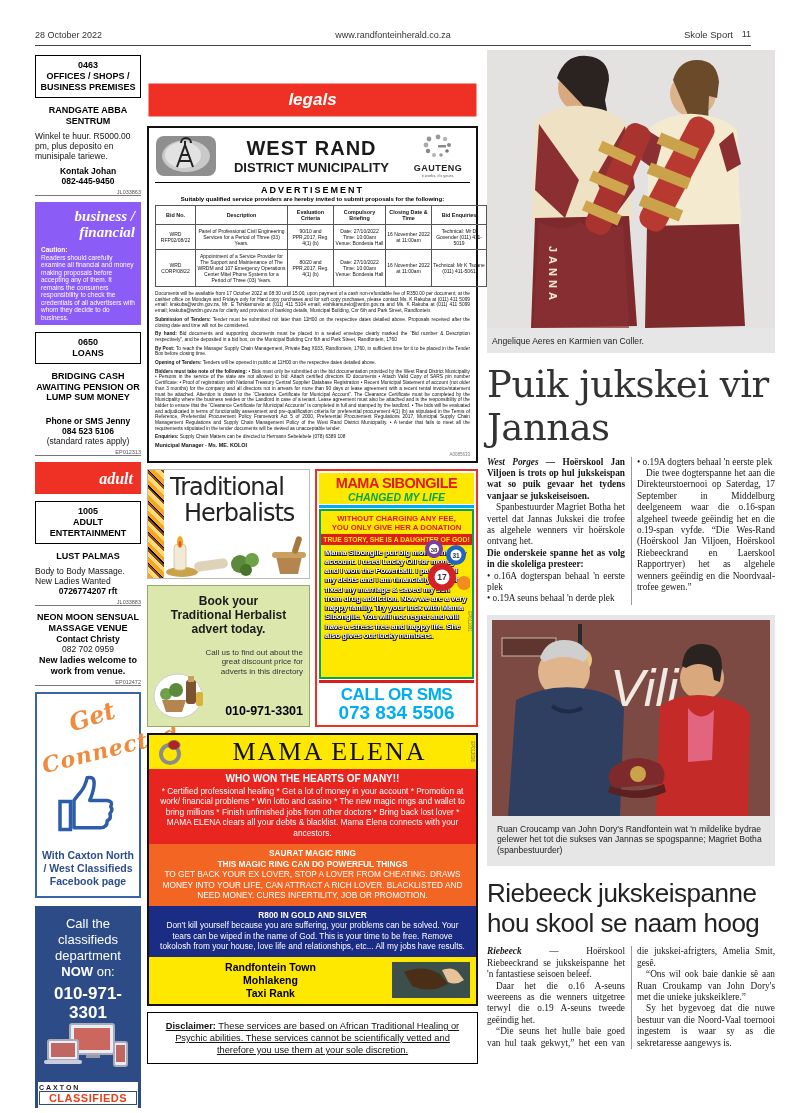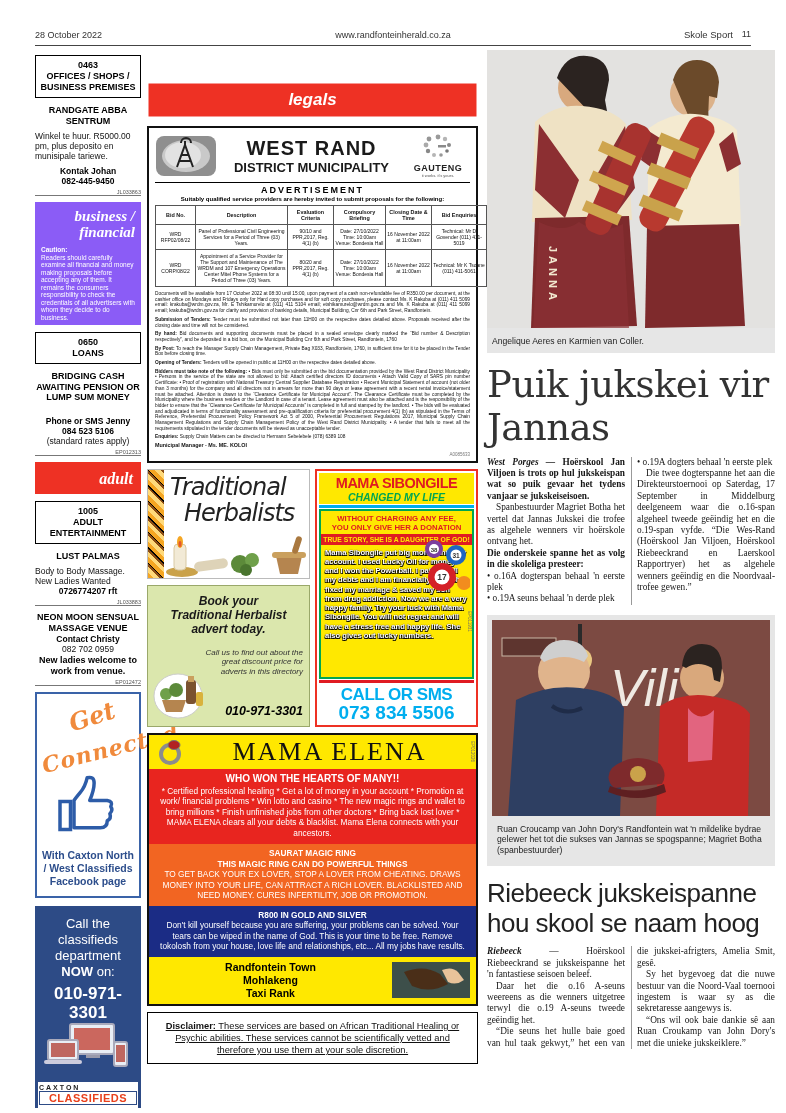--- a/index.html
+++ b/index.html
@@ -65,21 +65,21 @@
     padding:3px 1px; vertical-align:middle; color:#111; }
   table.bids th { font-weight:bold; font-size:5.4px; }
   table.bids col.c-bid{width:40px} table.bids col.c-desc{width:92px} table.bids col.c-ev{width:46px}
   table.bids col.c-br{width:52px} table.bids col.c-cl{width:46px} table.bids col.c-en{width:55px}
   .fineprint p { font-size:4.8px; line-height:5.7px; text-align:justify; color:#111; margin-bottom:3px; }
   .fineprint .mgr { font-weight:bold; font-size:5.4px; text-align:left; }
   .muni-ref { font-size:4.5px; color:#777; text-align:right; }
 
   .ads-row { display:flex; gap:5px; margin-bottom:6px; }
   
-  .herb-stack { width:163px; display:flex; flex-direction:column; gap:6px;font-style:italic; }
+  .herb-stack { width:163px; display:flex; flex-direction:column; gap:6px; }
   .herb-box { border:1px solid #bbb; background:#fff; height:110px; position:relative; overflow:hidden; }
   .herb-strip { position:absolute; left:0; top:0; bottom:0; width:16px;
     background:repeating-linear-gradient(45deg,#f5a623 0 4px,#ffd97a 4px 8px,#8a4b12 8px 10px,#000 10px 11px); }
   .herb-title { position:absolute; left:22px; top:4px; font-size:24px; line-height:26px; color:#222;
     font-family:"DejaVu Sans",sans-serif; letter-spacing:-1px; }
   .herb-title .ht2 { margin-left:14px; display:block; }
   .herb-art { position:absolute; left:16px; bottom:0; right:0; height:44px; }
   .book-box { background:#dbe7ad; border:1px solid #9aa86a; height:142px; padding:8px 6px 6px; position:relative; }
   .book-box .bk { text-align:center; font-weight:bold; font-size:12px; line-height:14px; color:#1a1a1a; }
   .book-box .bk-call { position:absolute; right:6px; top:62px; width:100px; font-size:8px; line-height:9.5px;
@@ -521,18 +521,18 @@
       </svg>
       <div class="caption">Ruan Croucamp van John Dory's Randfontein wat 'n mildelike bydrae gelewer het tot die sukses van Jannas se spogspanne; Magriet Botha (spanbestuurder)</div>
     </div>
 
     <div class="headline2">Riebeeck jukskeispanne hou skool se naam hoog</div>
 
     <div class="article">
       <p class="noindent"><b><i>Riebeeck</i></b><span> — Hoërskool Riebeeckrand se jukskeispanne het 'n fantastiese seisoen beleef.</span></p>
       <p>Daar het die o.16 A-seuns weereens as die wenners uitgetree terwyl die o.19 A-seuns tweede geëindig het.</p>
       <p>“Die seuns het hulle baie goed van hul taak gekwyt,” het een van die jukskei-afrigters, Amelia Smit, gesê.</p>
+      <p>“Ons wil ook baie dankie sê aan Ruan Croukamp van John Dory's met die unieke jukskeiklere.”</p>
       <p>Sy het bygevoeg dat die nuwe bestuur van die Noord-Vaal toernooi ingestem is waar sy as die sekretaresse aangewys is.</p>
-      <p>“Ons wil ook baie dankie sê aan Ruan Croukamp van John Dory's met die unieke jukskeiklere.”</p>
     </div>
   </div>
 
 </div>
 
 </body></html>

